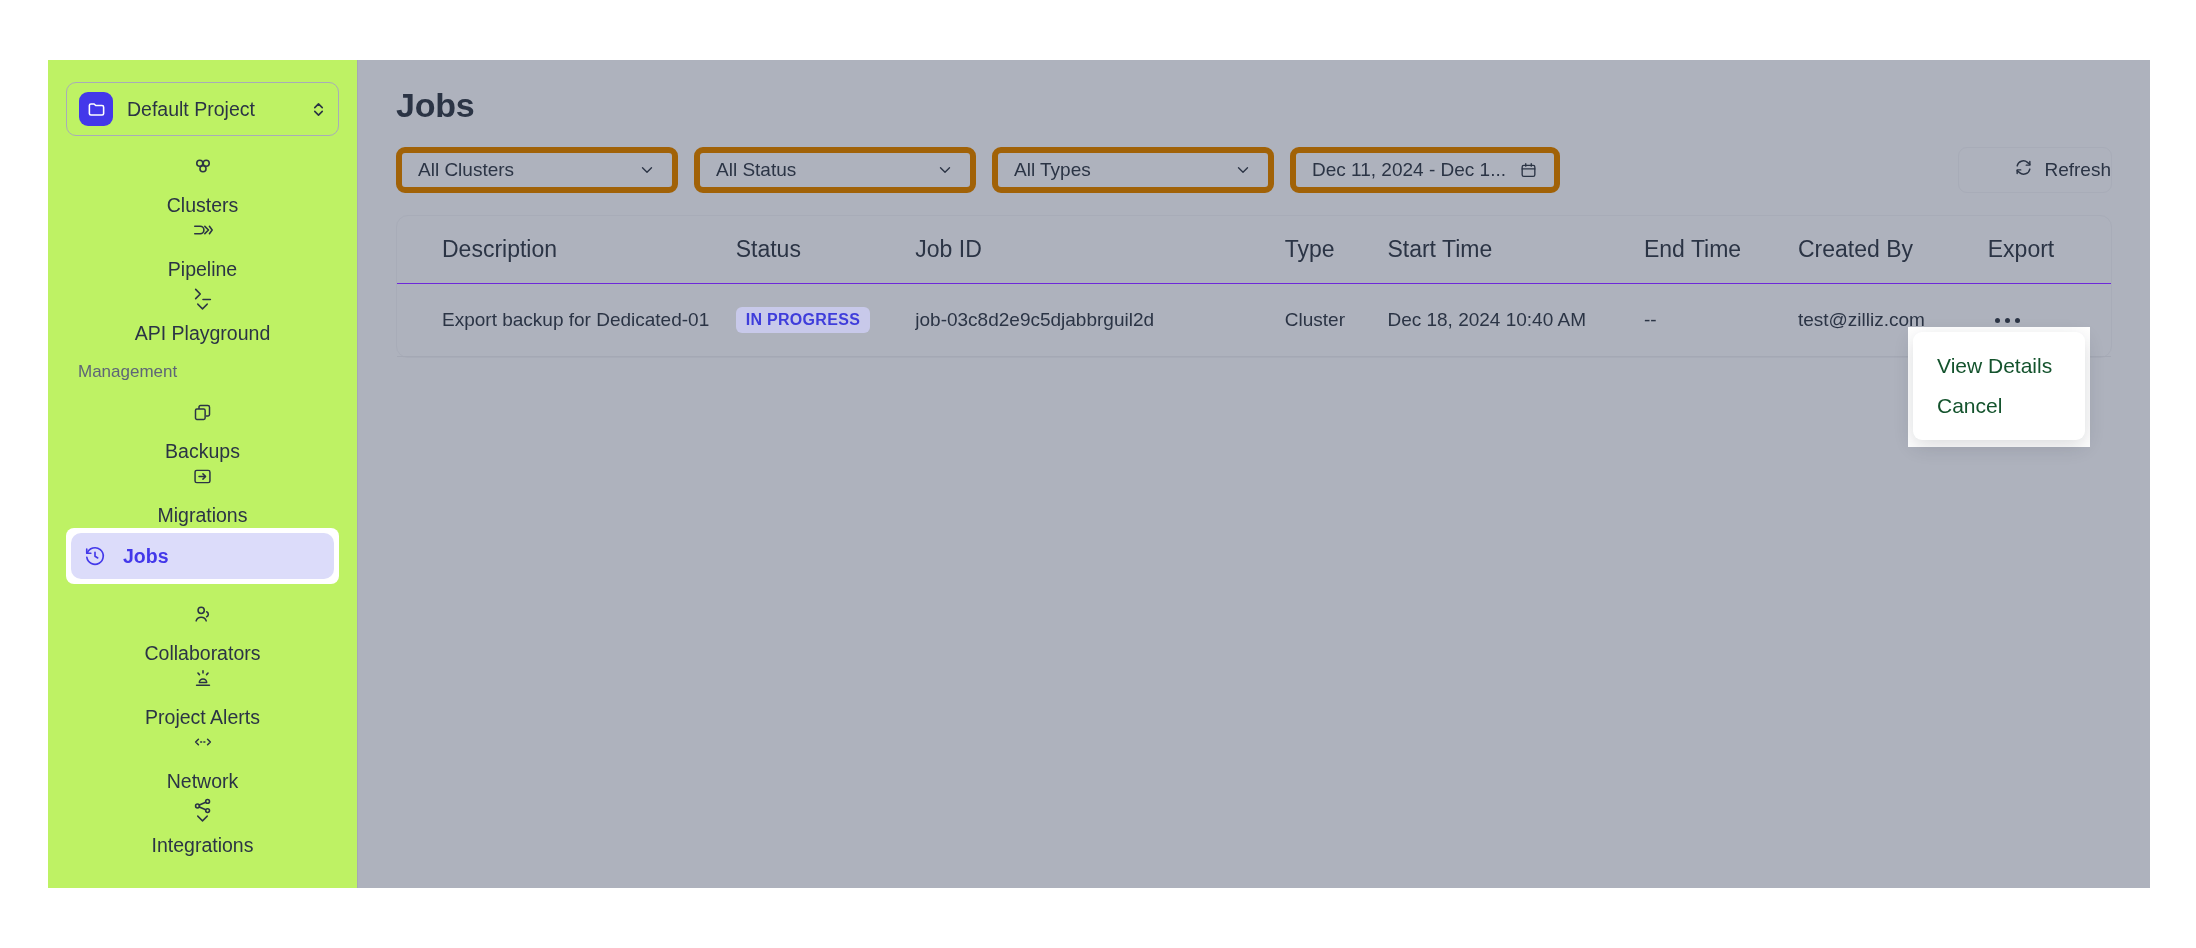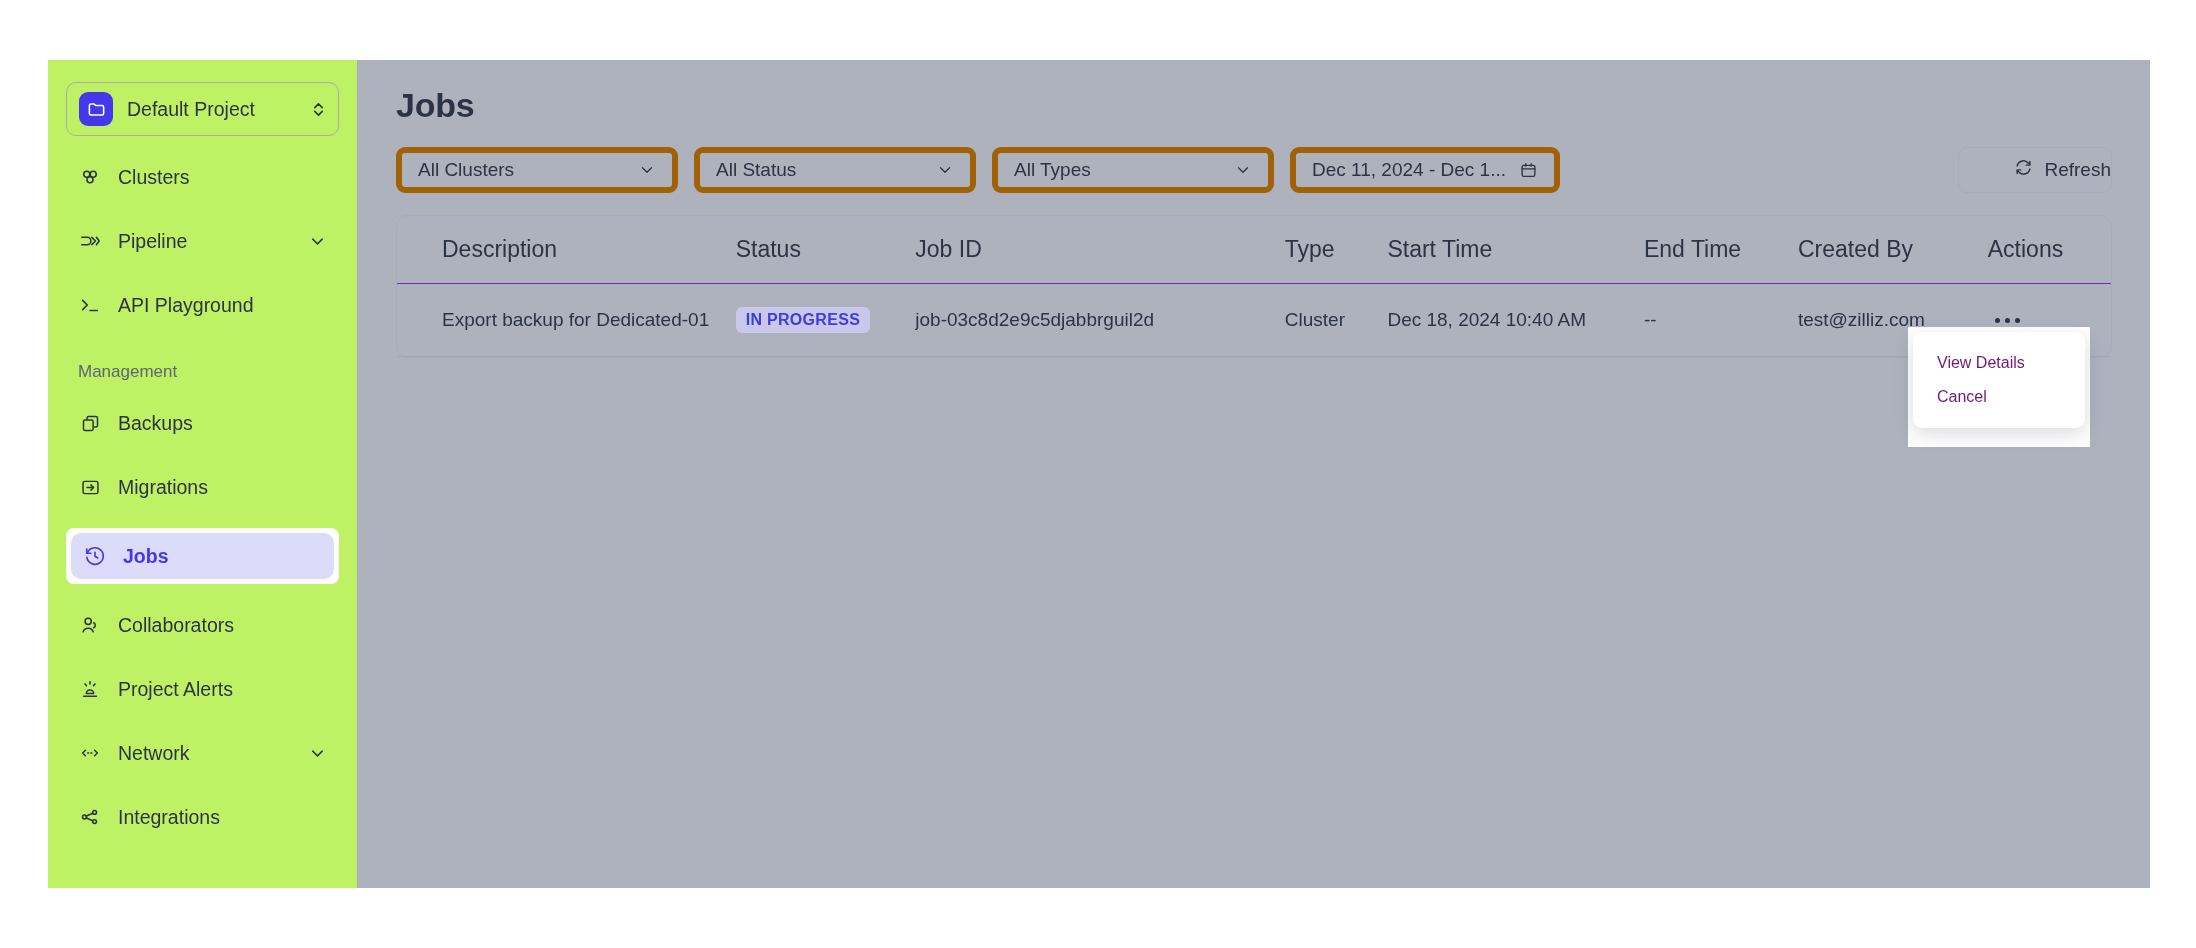--- a/index.html
+++ b/index.html
@@ -61,20 +61,21 @@
   .nav-list { margin-top: 18px; }
   .nav-item {
     display: flex;
     align-items: center;
     gap: 16px;
     height: 46px;
     padding: 0 12px;
     border-radius: 10px;
     cursor: pointer;
     margin-bottom: 18px;
+    flex-direction: column;
   }
   .nav-icon {
     width: 24px; height: 24px;
     flex: 0 0 24px;
     display: flex; align-items: center; justify-content: center;
     color: #2b3445;
   }
   .nav-label {
     flex: 1 1 auto;
     font-size: 19.5px;
@@ -245,22 +246,22 @@
     left: 1913px; top: 332px;
     width: 172px;
     background: #ffffff;
     border-radius: 9px;
     box-shadow: 0 6px 20px rgba(25,30,45,0.16);
     padding: 14px 0;
     z-index: 41;
   }
   .menu-item {
     padding: 8px 24px;
-    font-size: 16px;
-    color: #701a75;
+    font-size: 21px;
+    color: #14532d;
     cursor: pointer;
     white-space: nowrap;
   }
 </style>
 </head>
 <body>
 
 <div id="app-shell">
 
   <div id="sidebar">
@@ -474,21 +475,21 @@
       <table>
         <thead>
           <tr>
             <th class="col-desc">Description</th>
             <th class="col-status">Status</th>
             <th class="col-jobid">Job ID</th>
             <th class="col-type">Type</th>
             <th class="col-start">Start Time</th>
             <th class="col-end">End Time</th>
             <th class="col-created">Created By</th>
-            <th class="col-actions">Actions</th>
+            <th class="col-actions">Export</th>
           </tr>
         </thead>
         <tbody>
           <tr>
             <td class="col-desc">Export backup for Dedicated-01</td>
             <td class="col-status">
               <span class="status-badge">IN PROGRESS</span>
             </td>
             <td class="col-jobid">job-03c8d2e9c5djabbrguil2d</td>
             <td class="col-type">Cluster</td>

